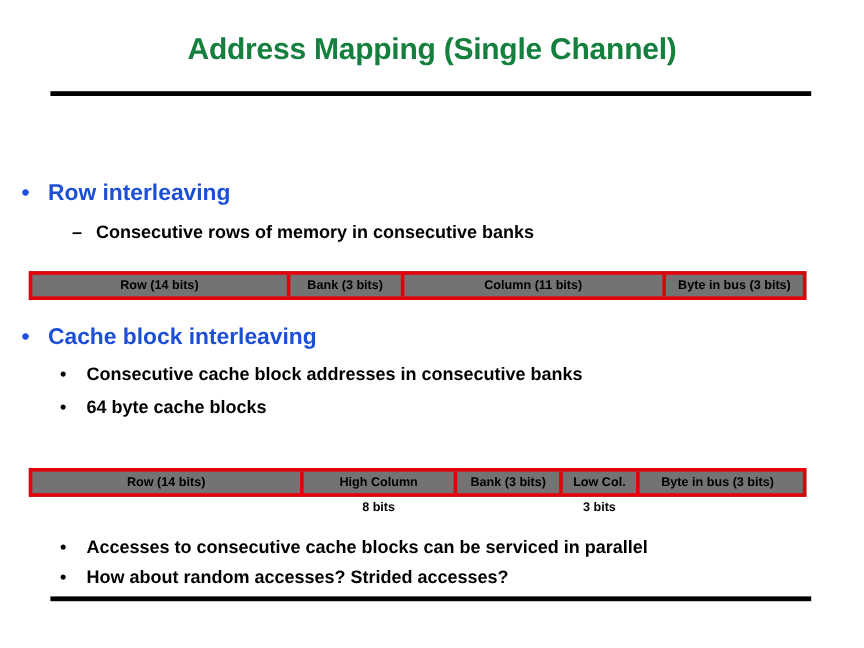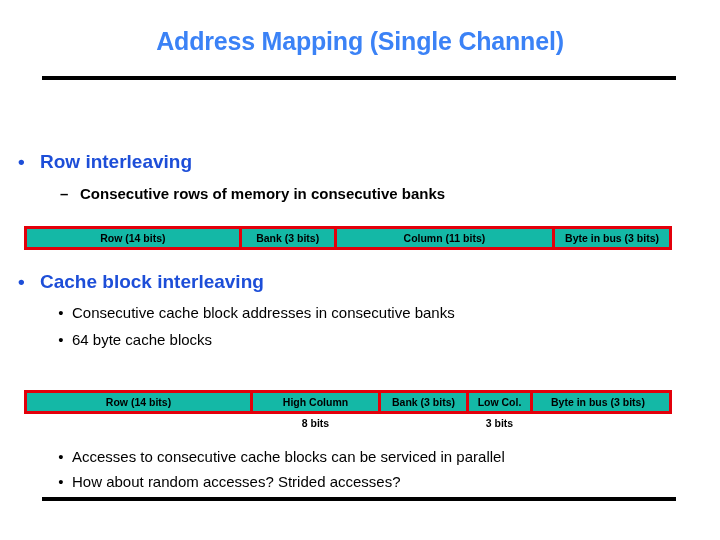--- a/index.html
+++ b/index.html
@@ -24,21 +24,21 @@
 
   
   .slide-title {
     position: absolute;
     left: 0;
     top: 27px;
     width: 720px;
     text-align: center;
     font-size: 25px;
     font-weight: bold;
-    color: #3b82f6;
+    color: #15803d;
     letter-spacing: -0.2px;
     white-space: nowrap;
   }
 
   
   .rule {
     position: absolute;
     left: 42px;
     width: 634px;
     height: 4px;
@@ -67,36 +67,35 @@
     white-space: nowrap;
   }
   .b2 .dash {
     display: inline-block;
     width: 20px;
   }
 
   .b3 {
     position: absolute;
     font-size: 15px;
-    font-weight: normal;
-    white-space: nowrap;
-    text-align: center;
+    font-weight: bold;
+    white-space: nowrap;
   }
   .b3 .dot {
     display: inline-block;
     width: 22px;
   }
 
   
   .addr-table {
     position: absolute;
     display: flex;
     box-sizing: border-box;
     border: 3px solid #E3000B;
-    background: #14b8a6;
+    background: #737373;
     height: 24px;
   }
   .addr-cell {
     position: relative;
     box-sizing: border-box;
     display: flex;
     align-items: center;
     justify-content: center;
     border-right: 3px solid #E3000B;
     height: 100%;

